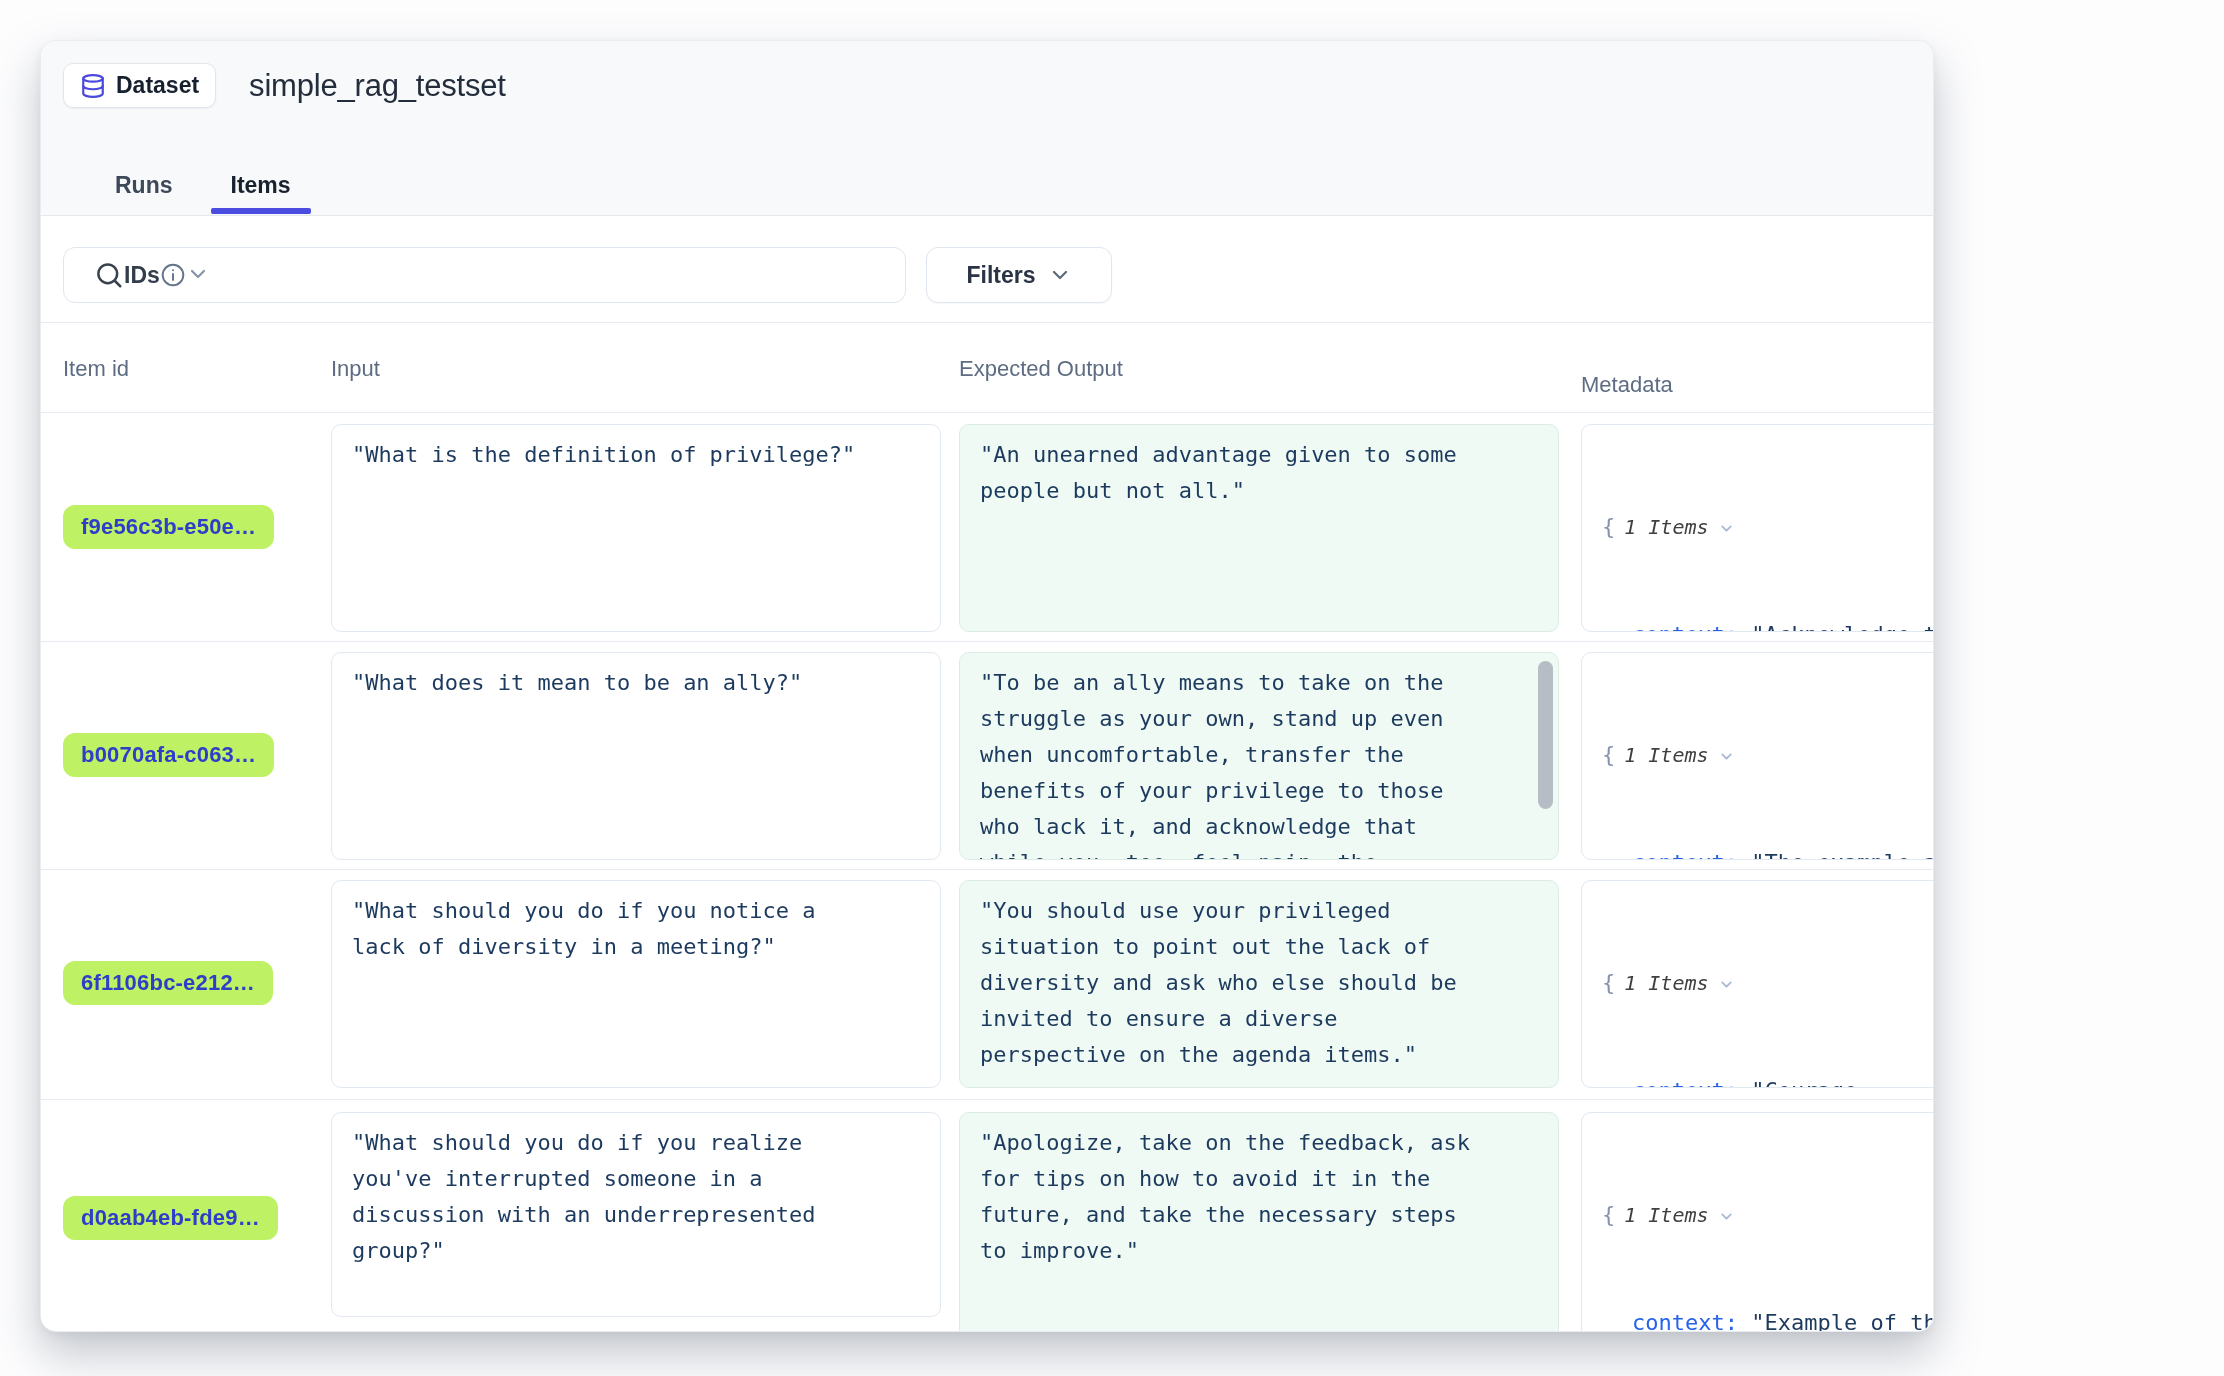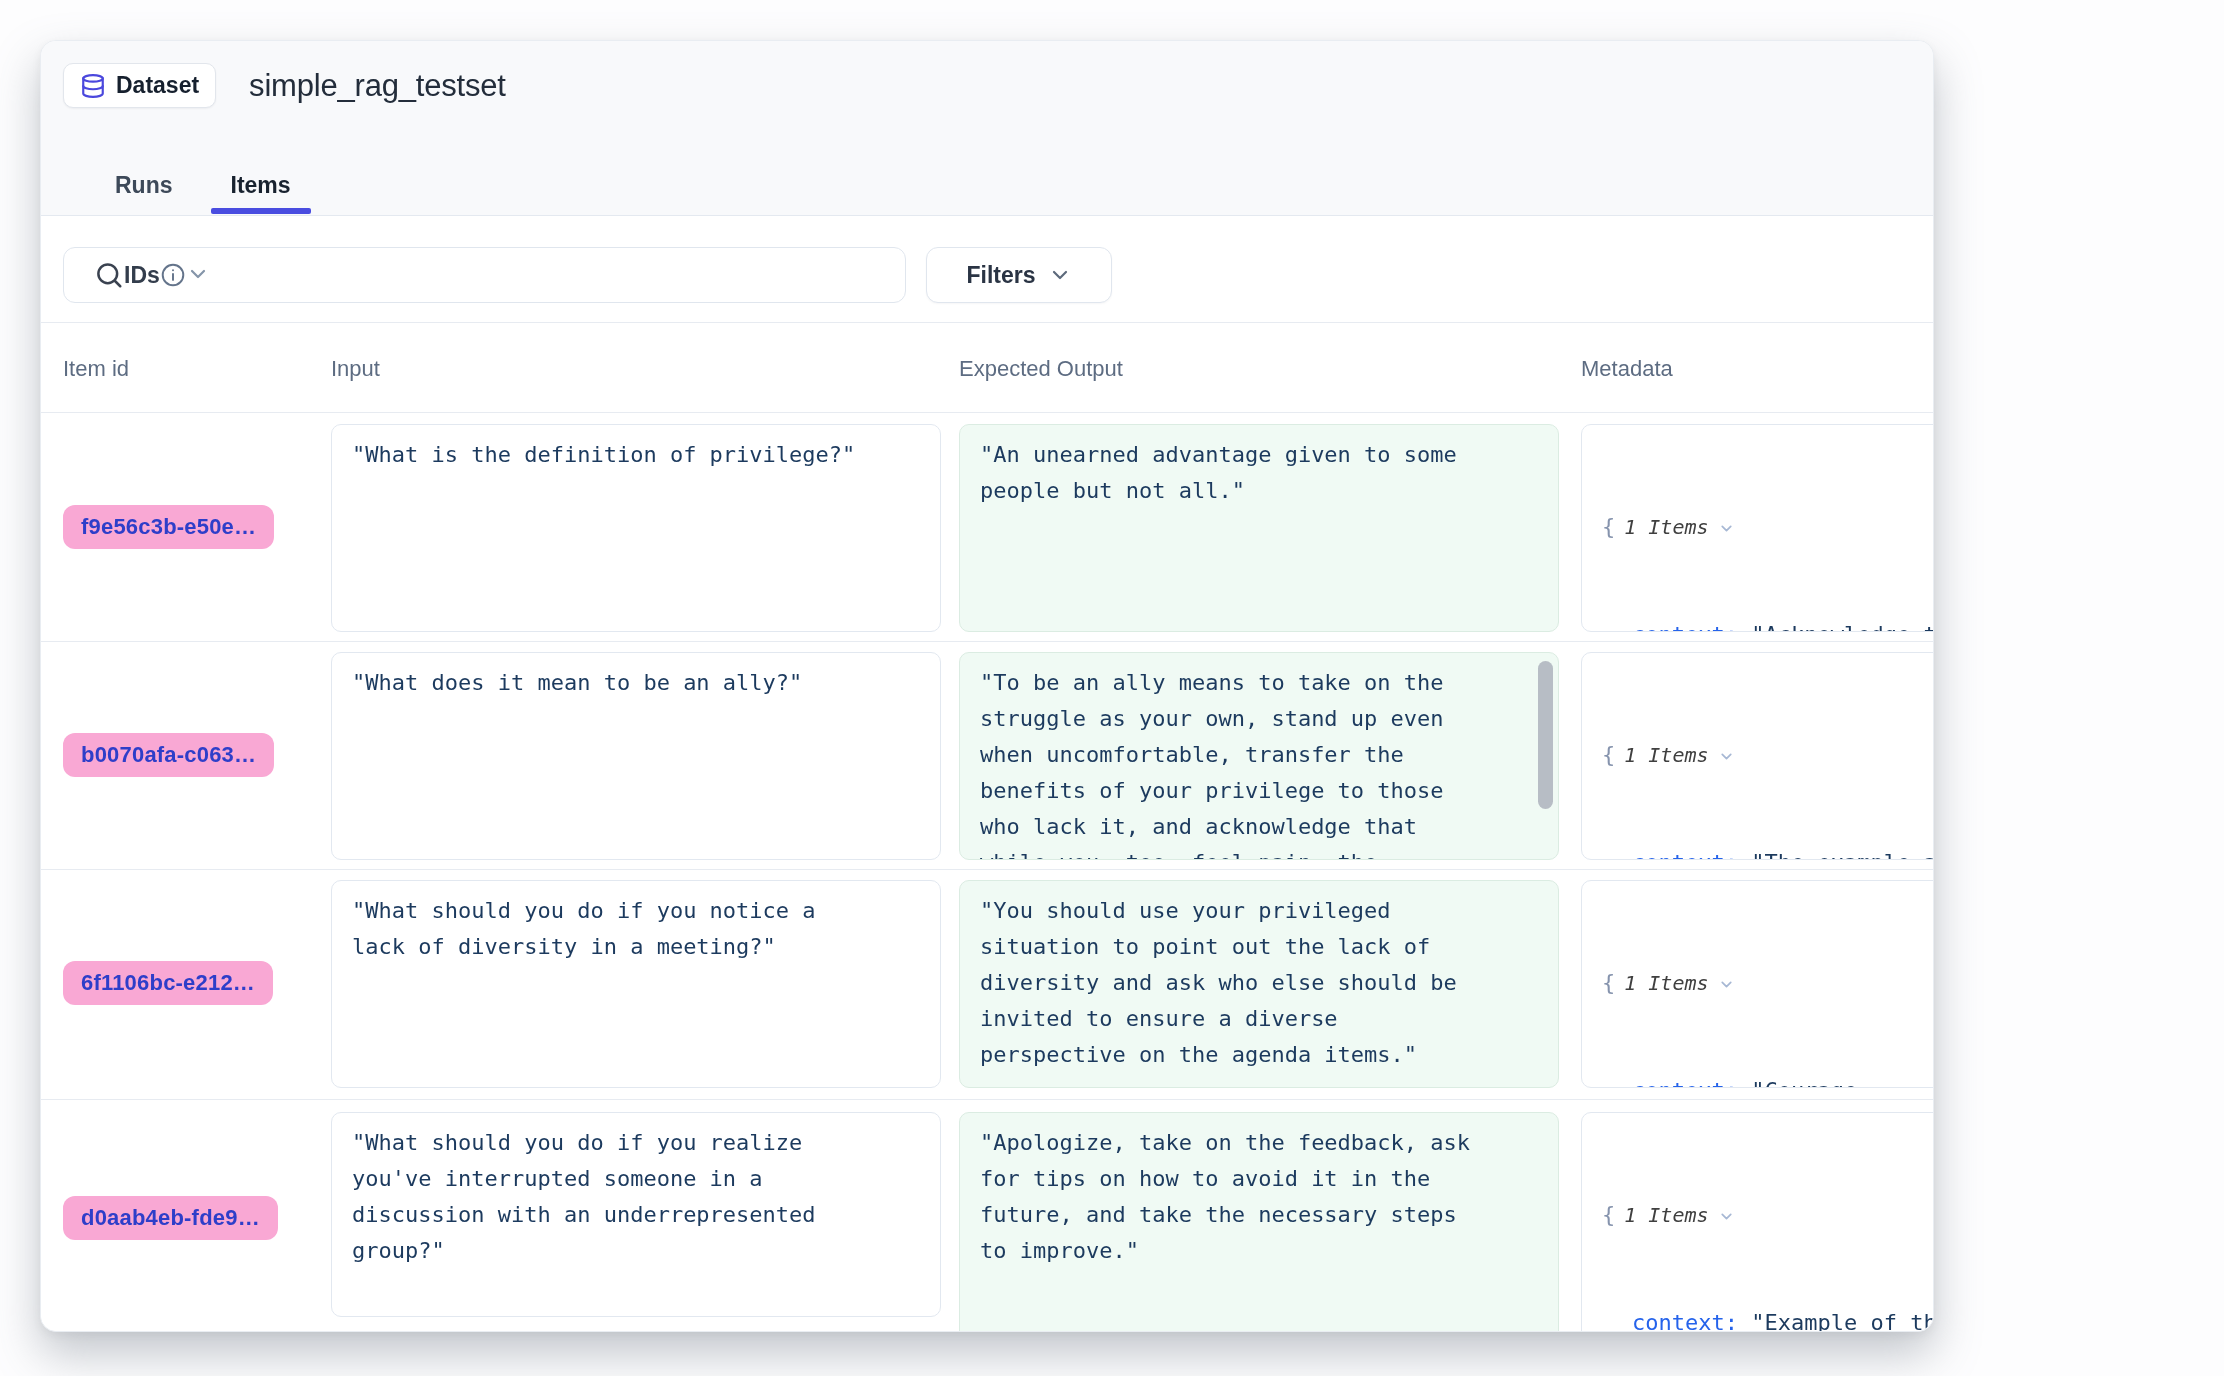--- a/index.html
+++ b/index.html
@@ -49,30 +49,30 @@
     position:absolute; left:885px; top:30px; width:186px; height:56px;
     border:1px solid #e0e6ee; border-radius:12px; background:#fff;
     display:flex; align-items:center; justify-content:center; gap:12px;
     box-shadow:0 1px 2px rgba(16,24,40,.04); cursor:pointer;
   }
   .filters-btn .lbl { font-size:23px; font-weight:600; color:#2a3444; }
 
   
   .colhead-band { position:absolute; left:0; top:283px; right:0; height:89px; background:#fff; border-bottom:1px solid #e7ebf1; }
   .colhead { position:absolute; top:0; height:89px; display:flex; align-items:center; font-size:22px; font-weight:500; color:#5d6c82; }
-  .ch-itemid { left:22px; } .ch-input { left:290px; } .ch-expected { left:918px; } .ch-metadata { left:1540px; }
+  .ch-itemid { left:22px; } .ch-input { left:290px; } .ch-expected { left:918px; } .ch-metadata { left:1540px;margin-top:16px; }
 
   
   .rows-viewport { position:absolute; left:0; top:373px; right:0; bottom:0; overflow:hidden; border-radius:0 0 16px 16px; background:#fff; }
   .trow { position:relative; width:100%; border-bottom:1px solid #e7ebf1; }
   .trow.r1, .trow.r2 { height:228px; } .trow.r3 { height:230px; } .trow.r4 { height:234px; border-bottom:none; }
 
   .id-badge {
     position:absolute; left:22px; top:91px; padding:9px 18px;
-    background:#f9a8d4; border-radius:12px; font-size:22px; font-weight:700;
+    background:#bef264; border-radius:12px; font-size:22px; font-weight:700;
     color:#2e3ec9; letter-spacing:.2px; cursor:pointer; white-space:nowrap;
   }
   .trow.r4 .id-badge { top:96px; }
 
   .cell {
     position:absolute; top:10px; height:208px; border:1px solid #e2e8f0; border-radius:10px;
     background:#fff; padding:12px 20px; overflow:hidden;
     font-family:"DejaVu Sans Mono", monospace; font-size:22px; line-height:36px; color:#1c3a5e;
     white-space:pre-wrap; word-break:break-word;
   }

